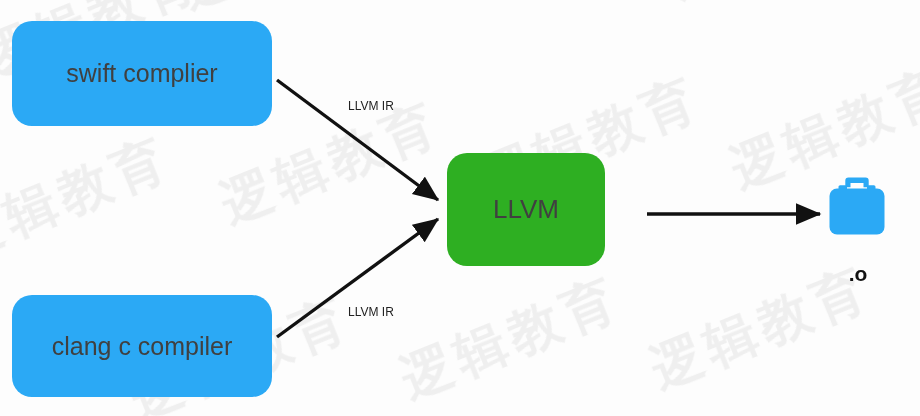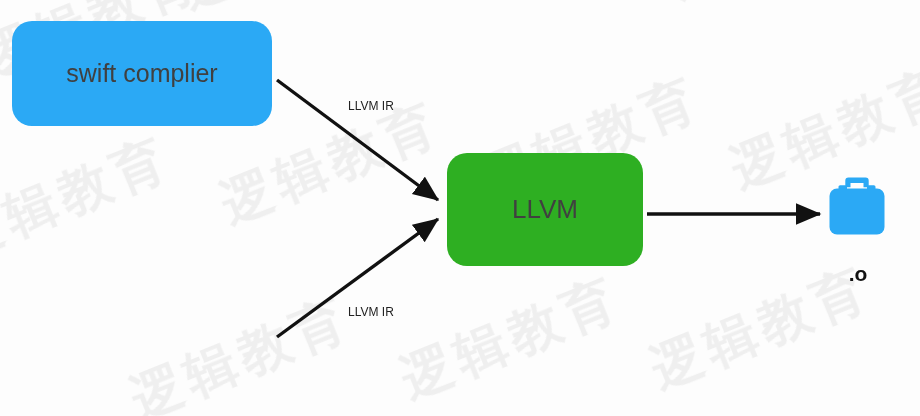--- a/index.html
+++ b/index.html
@@ -65,21 +65,21 @@
     left: 12px;
     top: 295px;
     width: 260px;
     height: 102px;
     background: #2BA9F5;
     font-size: 25px;
   }
   #node-llvm {
     left: 447px;
     top: 153px;
-    width: 196px;
+    width: 158px;
     height: 113px;
     background: #2EAF22;
     font-size: 26px;
   }
 
   
   .edge-label {
     position: absolute;
     color: #222222;
     font-family: "Liberation Sans", sans-serif;
@@ -169,20 +169,23 @@
     </defs>
     <line x1="277" y1="80" x2="438" y2="200" stroke="#111111" stroke-width="3.4" marker-end="url(#arrowhead)"></line>
     <line x1="277" y1="337" x2="438" y2="219" stroke="#111111" stroke-width="3.4" marker-end="url(#arrowhead)"></line>
     <line x1="647" y1="214" x2="820" y2="214" stroke="#111111" stroke-width="3.4" marker-end="url(#arrowhead)"></line>
   </svg>
 
   <div class="node" id="node-swift">
     <span>swift complier</span>
   </div>
 
+  <div class="node" id="node-clang">
+    <span>clang c compiler</span>
+  </div>
 
   <div class="node" id="node-llvm">
     <span>LLVM</span>
   </div>
 
   <div class="edge-label" id="label-ir-top">LLVM IR</div>
   <div class="edge-label" id="label-ir-bottom">LLVM IR</div>
 
   <div id="output-group">
     <svg id="briefcase-icon" viewBox="0 0 68 68" xmlns="http://www.w3.org/2000/svg">

